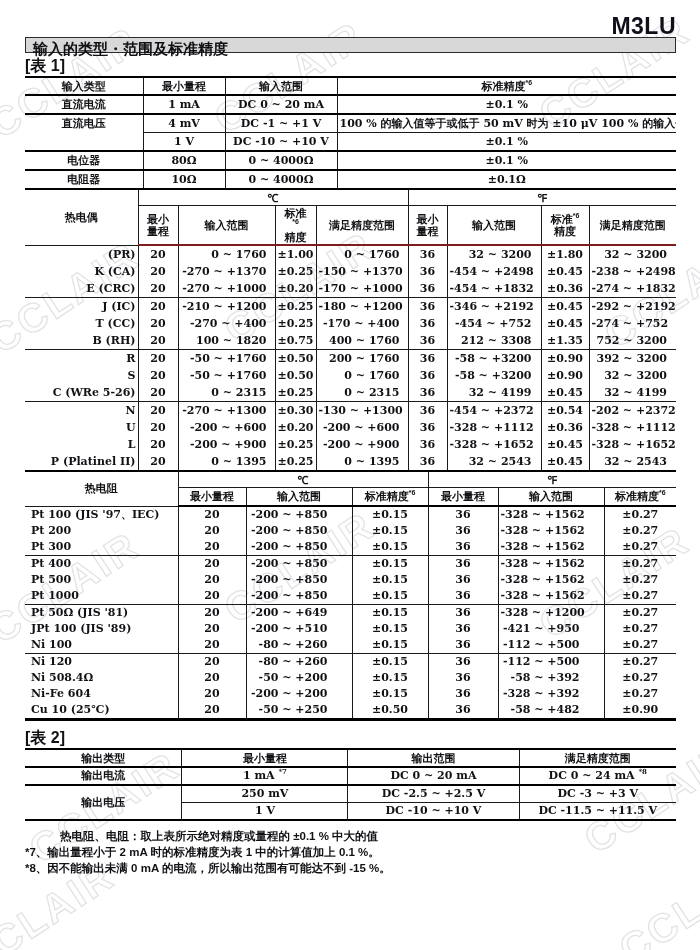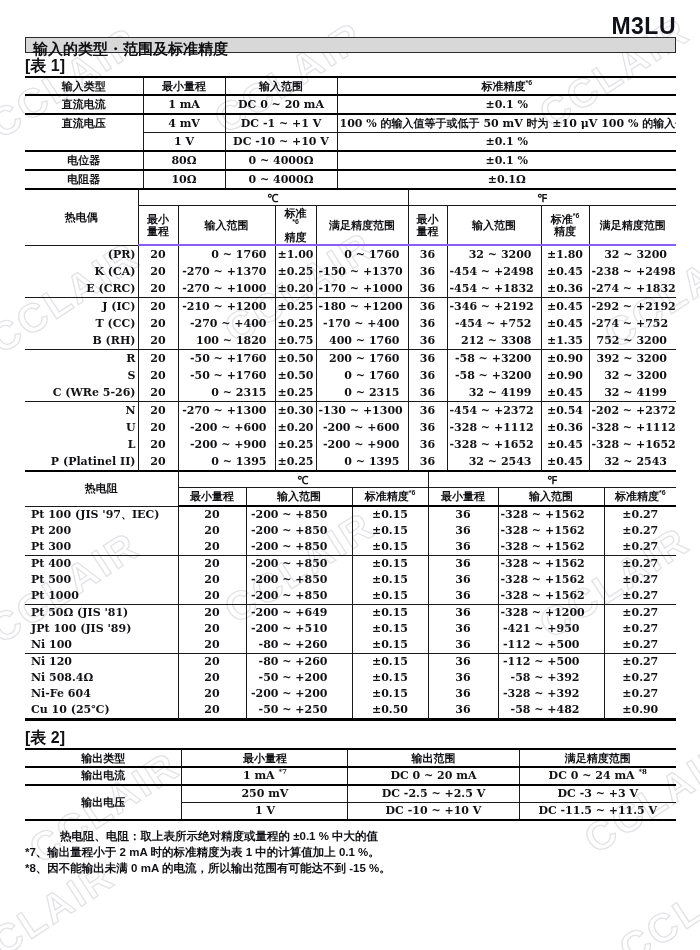--- a/index.html
+++ b/index.html
@@ -30,21 +30,21 @@
   .t1 tbody tr.grp td{border-top:2px solid #000}
   .name{font-family:"Liberation Sans",sans-serif;text-align:left;padding-left:6px}
   .cname{font-family:"Liberation Sans",sans-serif}
   .acc{text-align:left;padding-left:8px}
   .multi{white-space:pre-line;line-height:19.2px;height:auto;padding-top:1px;padding-bottom:1px}
   .vtop{vertical-align:top}
   
   .t2{border-top:hidden;border-bottom:2px solid #000}
   .t2 thead tr.unit th{height:15px;border-bottom:1px solid #1a1a1a}
   .t2 thead th.corner{border-bottom:2px solid #000}
-  .t2 thead tr.sub th{border-bottom:2px solid #8b5cf6;height:26px;line-height:12px;
+  .t2 thead tr.sub th{border-bottom:2px solid #7f1d1d;height:26px;line-height:12px;
                       white-space:pre-line;padding:1px 8px}
   .t2 tbody td{border-top:none;border-bottom:none}
   .t2 tbody tr.grp td{border-top:1px solid #1a1a1a}
   .t2 tbody td:nth-child(1){text-align:right;padding-left:6px}
   .t2 tbody td:nth-child(3),.t2 tbody td:nth-child(5){text-align:right;padding-right:8px}
   .t2 tbody td:nth-child(7),.t2 tbody td:nth-child(9){text-align:right;padding-right:9px}
   
   .t3{border-top:hidden;border-bottom:3px solid #000}
   .t3 thead tr.unit th{height:15px;border-bottom:1px solid #1a1a1a}
   .t3 thead th.corner{border-bottom:2px solid #000}

